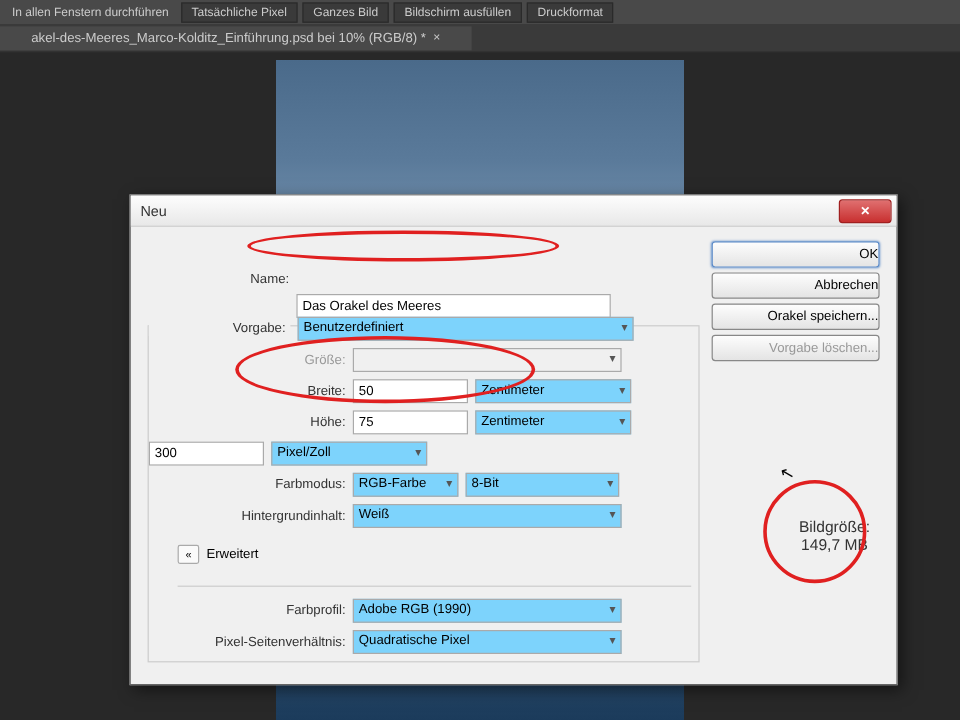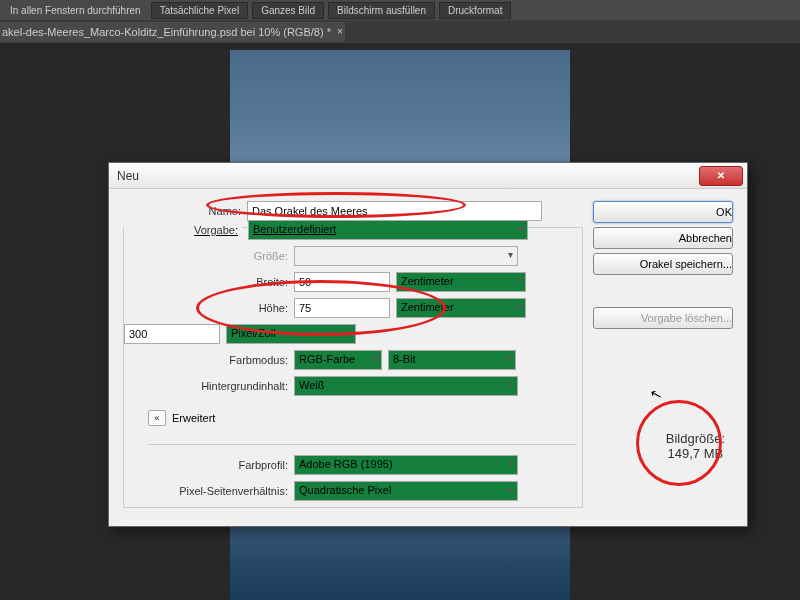--- a/index.html
+++ b/index.html
@@ -3,64 +3,64 @@
 <meta charset="utf-8">
 <style>
 * { box-sizing: border-box; margin: 0; padding: 0; font-family: "Segoe UI", Tahoma, sans-serif; }
 body { background: #404040; width: 800px; height: 600px; overflow: hidden; position: relative; }
 
 .toolbar { background: #494949; height: 20px; display: flex; align-items: center; gap: 4px; padding: 0 4px; }
 .toolbar-label { color: #ccc; font-size: 10px; padding: 0 6px; }
 .toolbar-btn { background: #3a3a3a; border: 1px solid #2a2a2a; color: #ccc; font-size: 10px; padding: 2px 8px; cursor: pointer; }
 
 .tab-bar { background: #3a3a3a; height: 24px; display: flex; align-items: center; border-bottom: 1px solid #2a2a2a; }
-.tab { background: #494949; color: #ccc; font-size: 11px; padding: 4px 2px; display: flex; align-items: center; gap: 6px; }
+.tab { background: #494949; color: #ccc; font-size: 11px; padding: 4px 26px; display: flex; align-items: center; gap: 6px; }
 .tab-close { font-size: 10px; }
 
 .canvas-area { position: absolute; top: 44px; left: 0; right: 0; bottom: 0; background: #282828; display: flex; justify-content: center; }
 .canvas-image { width: 340px; height: 100%; background: linear-gradient(180deg, #4a6a8a 0%, #5a7a9a 15%, #8aa5bf 35%, #6a8aaa 55%, #3a5a7a 85%, #2a4a6a 100%); position: relative; margin-top: 6px; }
 .canvas-image::after { content:""; position:absolute; bottom:0; left:0; right:0; height:80px; background: linear-gradient(0deg, #1a3a5a 0%, transparent 100%); }
 
 .dialog { position: absolute; left: 108px; top: 162px; width: 640px; background: #f0f0f0; border: 1px solid #666; box-shadow: 4px 4px 12px rgba(0,0,0,0.5); font-size: 11px; }
 .dialog-titlebar { background: linear-gradient(180deg, #fdfdfd 0%, #e8e8e8 100%); border-bottom: 1px solid #ccc; height: 26px; display: flex; align-items: center; justify-content: space-between; padding: 0 0 0 8px; }
 .dialog-title { font-size: 12px; color: #333; }
 .close-btn { width: 44px; height: 20px; background: linear-gradient(180deg, #e07070 0%, #c83030 100%); border: 1px solid #a02020; border-radius: 3px; color: white; font-size: 10px; display: flex; align-items: center; justify-content: center; margin-right: 4px; cursor: pointer; }
 .close-btn::before { content:"✕"; font-weight:bold; }
 
 .dialog-body { display: flex; padding: 12px 14px 18px 14px; gap: 10px; }
 .form-col { flex: 1; }
 .btns-col { width: 140px; display: flex; flex-direction: column; gap: 4px; position: relative; }
 
 .row { display: flex; align-items: center; margin-bottom: 6px; gap: 6px; }
 .row-label { width: 118px; text-align: right; color: #333; }
 .row-label.dim { color: #999; }
 .text-input { border: 1px solid #aaa; padding: 2px 4px; height: 20px; font-size: 11px; background: white; }
-.select { border: 1px solid #aaa; padding: 2px 4px; height: 20px; font-size: 11px; background: #15803d; position: relative; }
+.select { border: 1px solid #aaa; padding: 2px 4px; height: 20px; font-size: 11px; background: #7dd3fc; position: relative; }
 .select::after { content:"▾"; position: absolute; right: 4px; top: 2px; font-size: 10px; color: #555; }
 .select.dim { background: #f0f0f0; color: #999; }
-.w-name { width: 295px; }
+.w-name { width: 262px; margin-top: 44px; }
 .w-preset { width: 280px; }
 .w-size { width: 150px; }
 .w-num { width: 96px; }
 .w-unit { width: 130px; }
 .w-colormode { width: 88px; }
 .w-bit { width: 88px; }
 .w-bg { width: 224px; }
 .w-profile { width: 224px; }
 
 .fieldset { border: 1px solid #ccc; border-top: 1px solid #ccc; margin-top: 4px; padding: 10px 0 0 0; position: relative; }
 .fieldset-inner { padding: 0 6px 0 0; }
 .divider { border-top: 1px solid #ccc; margin: 10px 0 10px 24px; }
 
 .adv-toggle { display: inline-flex; align-items: center; gap: 6px; margin: 8px 0 8px 24px; font-size: 11px; }
 .adv-chev { width: 18px; height: 16px; border: 1px solid #aaa; border-radius: 2px; background: #fafafa; display: flex; align-items: center; justify-content: center; font-size: 9px; }
 
 .dlg-btn { height: 22px; border: 1px solid #888; background: linear-gradient(180deg, #fdfdfd 0%, #e4e4e4 100%); border-radius: 3px; font-size: 11px; cursor: pointer; text-align: right; }
 .dlg-btn.primary { border: 1px solid #5a8ac8; box-shadow: 0 0 2px #5a8ac8; }
-.dlg-btn.dim { color: #999; margin-top: 28px; }
+.dlg-btn.dim { color: #999; }
 
 .size-info { position: absolute; right: 8px; top: 230px; text-align: center; font-size: 13px; color: #333; }
 
 .annot { position: absolute; border: 3px solid #e02020; border-radius: 50%; pointer-events: none; }
 .annot1 { left: 206px; top: 192px; width: 260px; height: 26px; }
 .annot2 { left: 196px; top: 280px; width: 250px; height: 56px; }
 .annot3 { left: 636px; top: 400px; width: 86px; height: 86px; }
 
 .cursor-arrow { position: absolute; left: 650px; top: 386px; font-size: 14px; color: #000; transform: rotate(-15deg); }
 </style>
@@ -92,21 +92,21 @@
     <div class="close-btn"></div>
   </div>
   <div class="dialog-body">
     <div class="form-col">
       <div class="row">
         <span class="row-label">Name:</span>
         <input class="text-input w-name" value="Das Orakel des Meeres" style="">
       </div>
       <div class="fieldset">
         <div class="fieldset-inner">
-          <div class="row" style="margin-top:-18px;text-decoration:underline;">
+          <div class="row" style="margin-top:-18px;">
             <span class="row-label" style="background:#f0f0f0; padding:0 4px;">Vorgabe:</span>
             <div class="select w-preset"><span>Benutzerdefiniert</span></div>
           </div>
           <div class="row">
             <span class="row-label dim" style="width:164px;">Größe:</span>
             <div class="select dim w-size" style="width:224px;"><span></span></div>
           </div>
           <div class="row">
             <span class="row-label" style="width:164px;">Breite:</span>
             <input class="text-input w-num" value="50" style="">
@@ -132,21 +132,21 @@
           </div>
 
           <div class="adv-toggle">
             <span class="adv-chev">«</span>
             <span>Erweitert</span>
           </div>
           <div class="divider"></div>
 
           <div class="row">
             <span class="row-label" style="width:164px;">Farbprofil:</span>
-            <div class="select w-profile"><span>Adobe RGB (1995)</span></div>
+            <div class="select w-profile"><span>Adobe RGB (1990)</span></div>
           </div>
           <div class="row">
             <span class="row-label" style="width:164px;">Pixel-Seitenverhältnis:</span>
             <div class="select w-profile"><span>Quadratische Pixel</span></div>
           </div>
         </div>
       </div>
     </div>
     <div class="btns-col">
       <button class="dlg-btn primary">OK</button>

